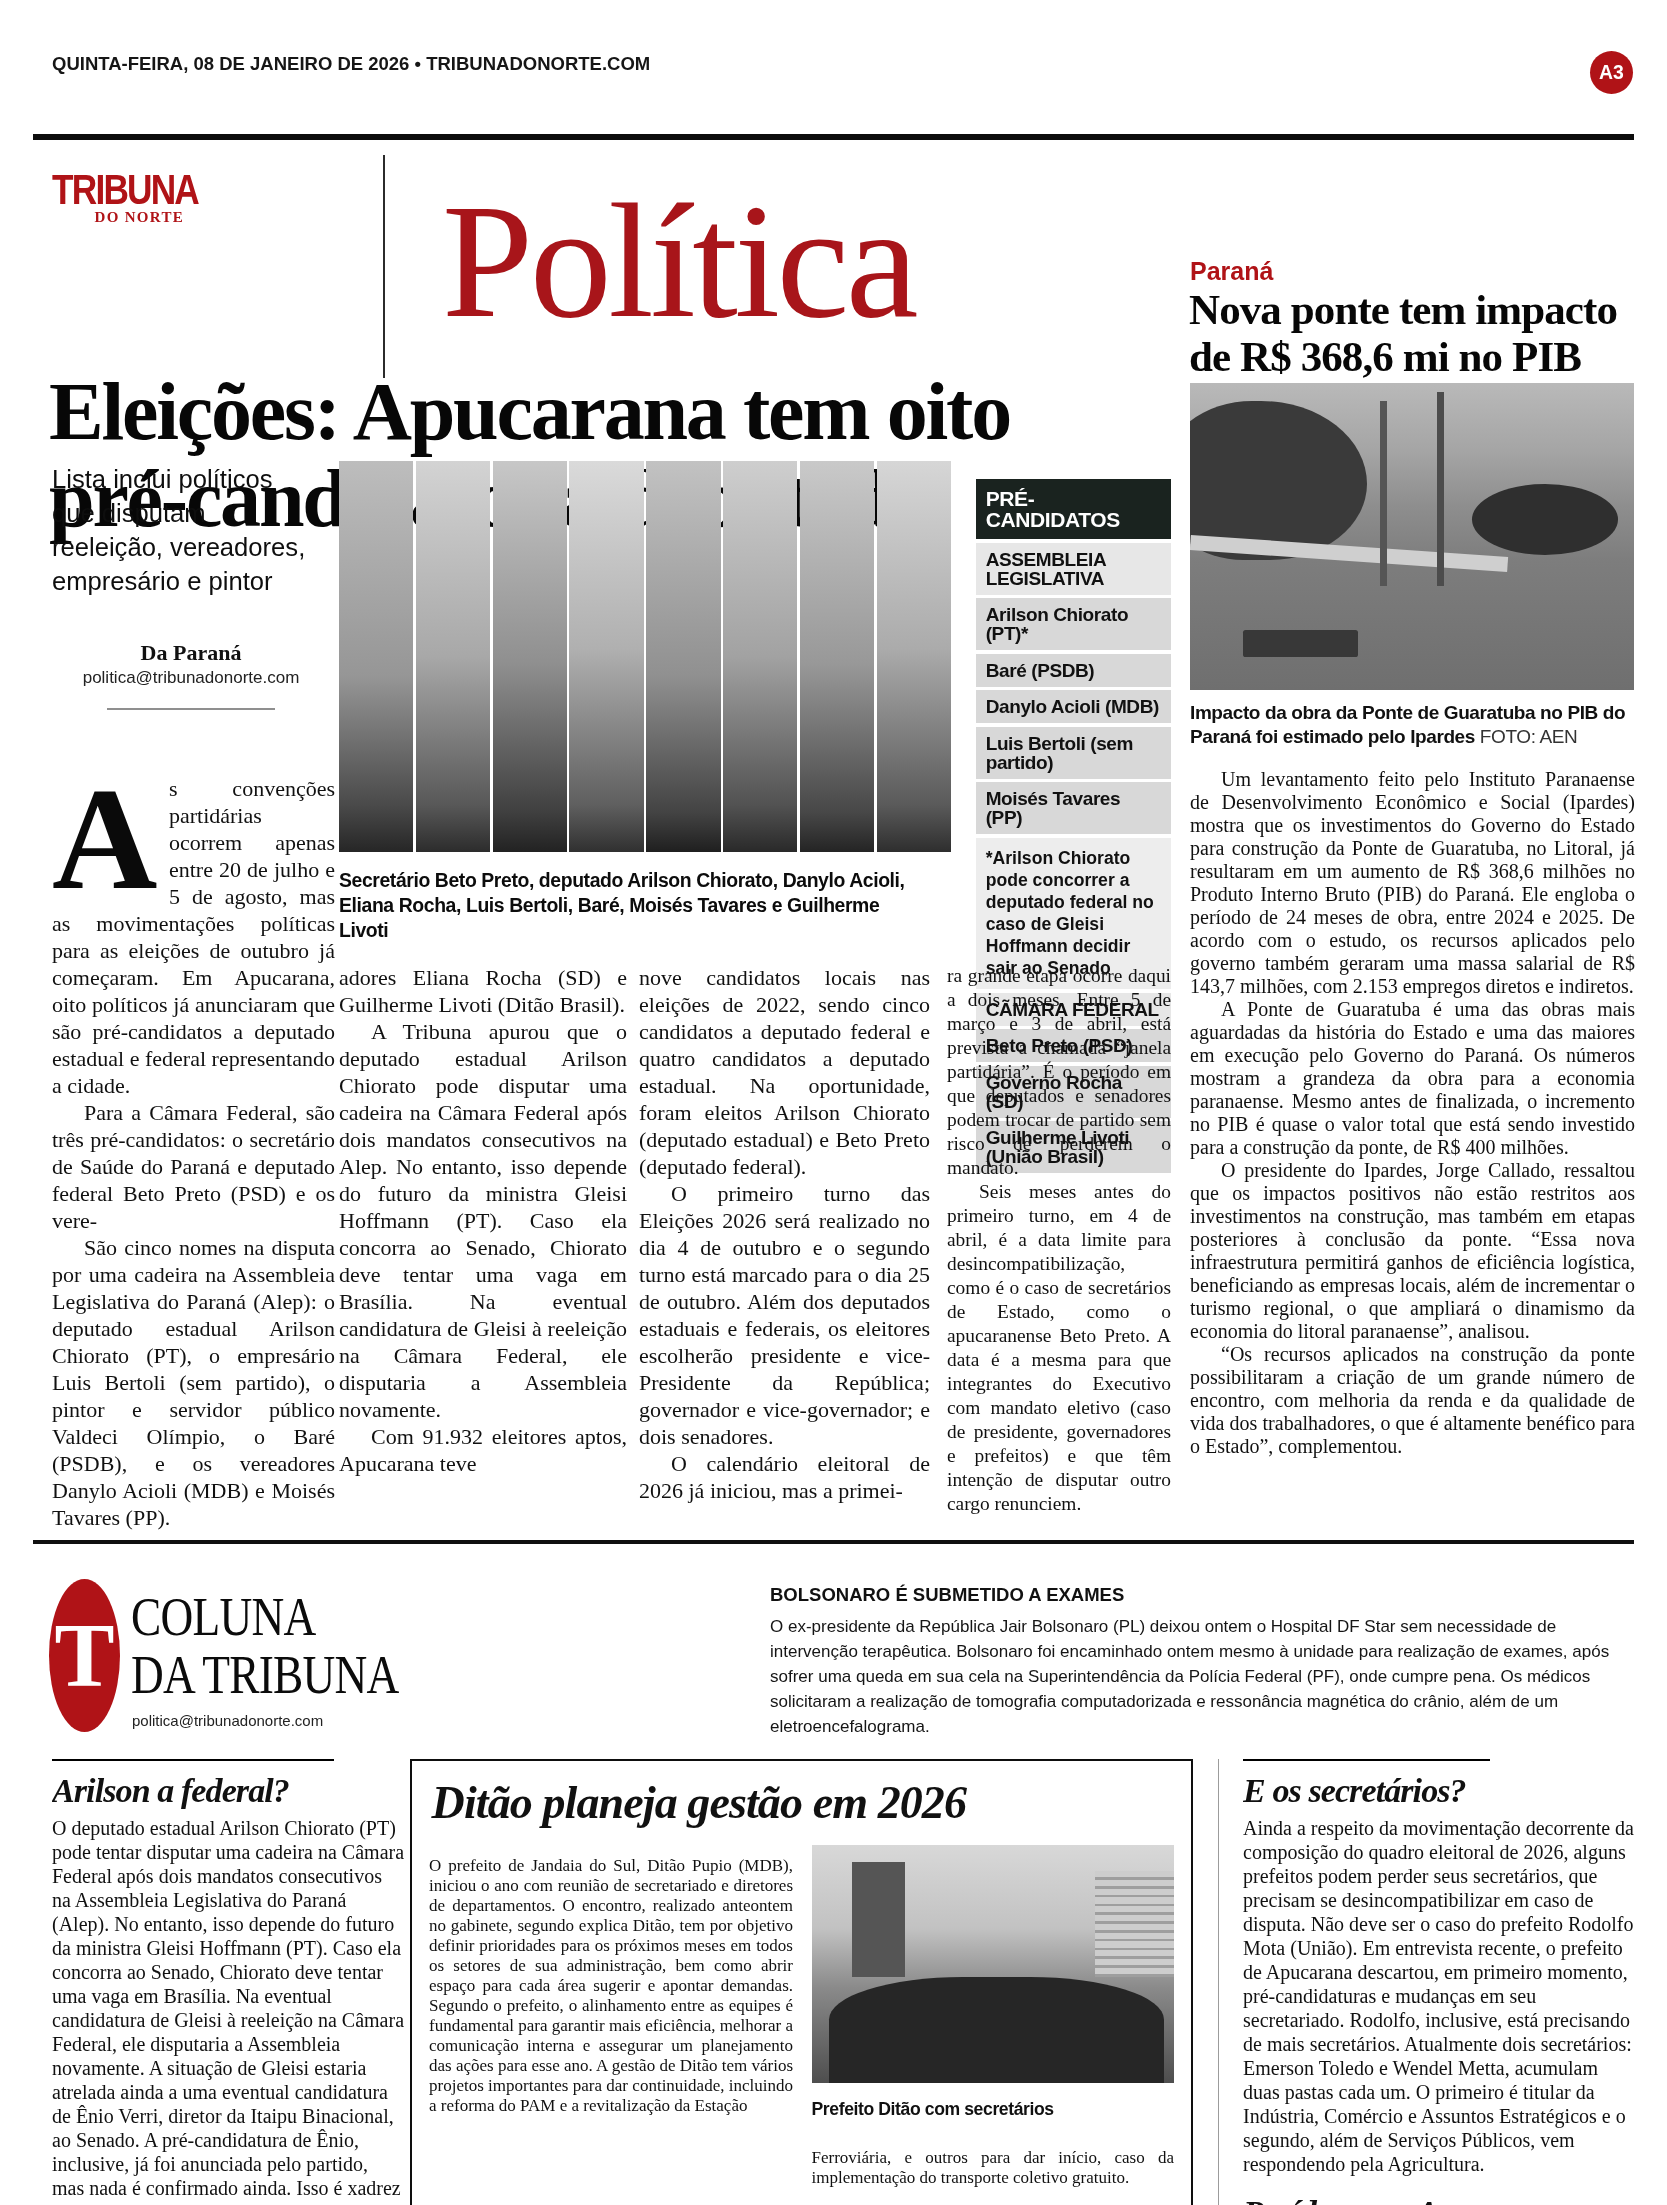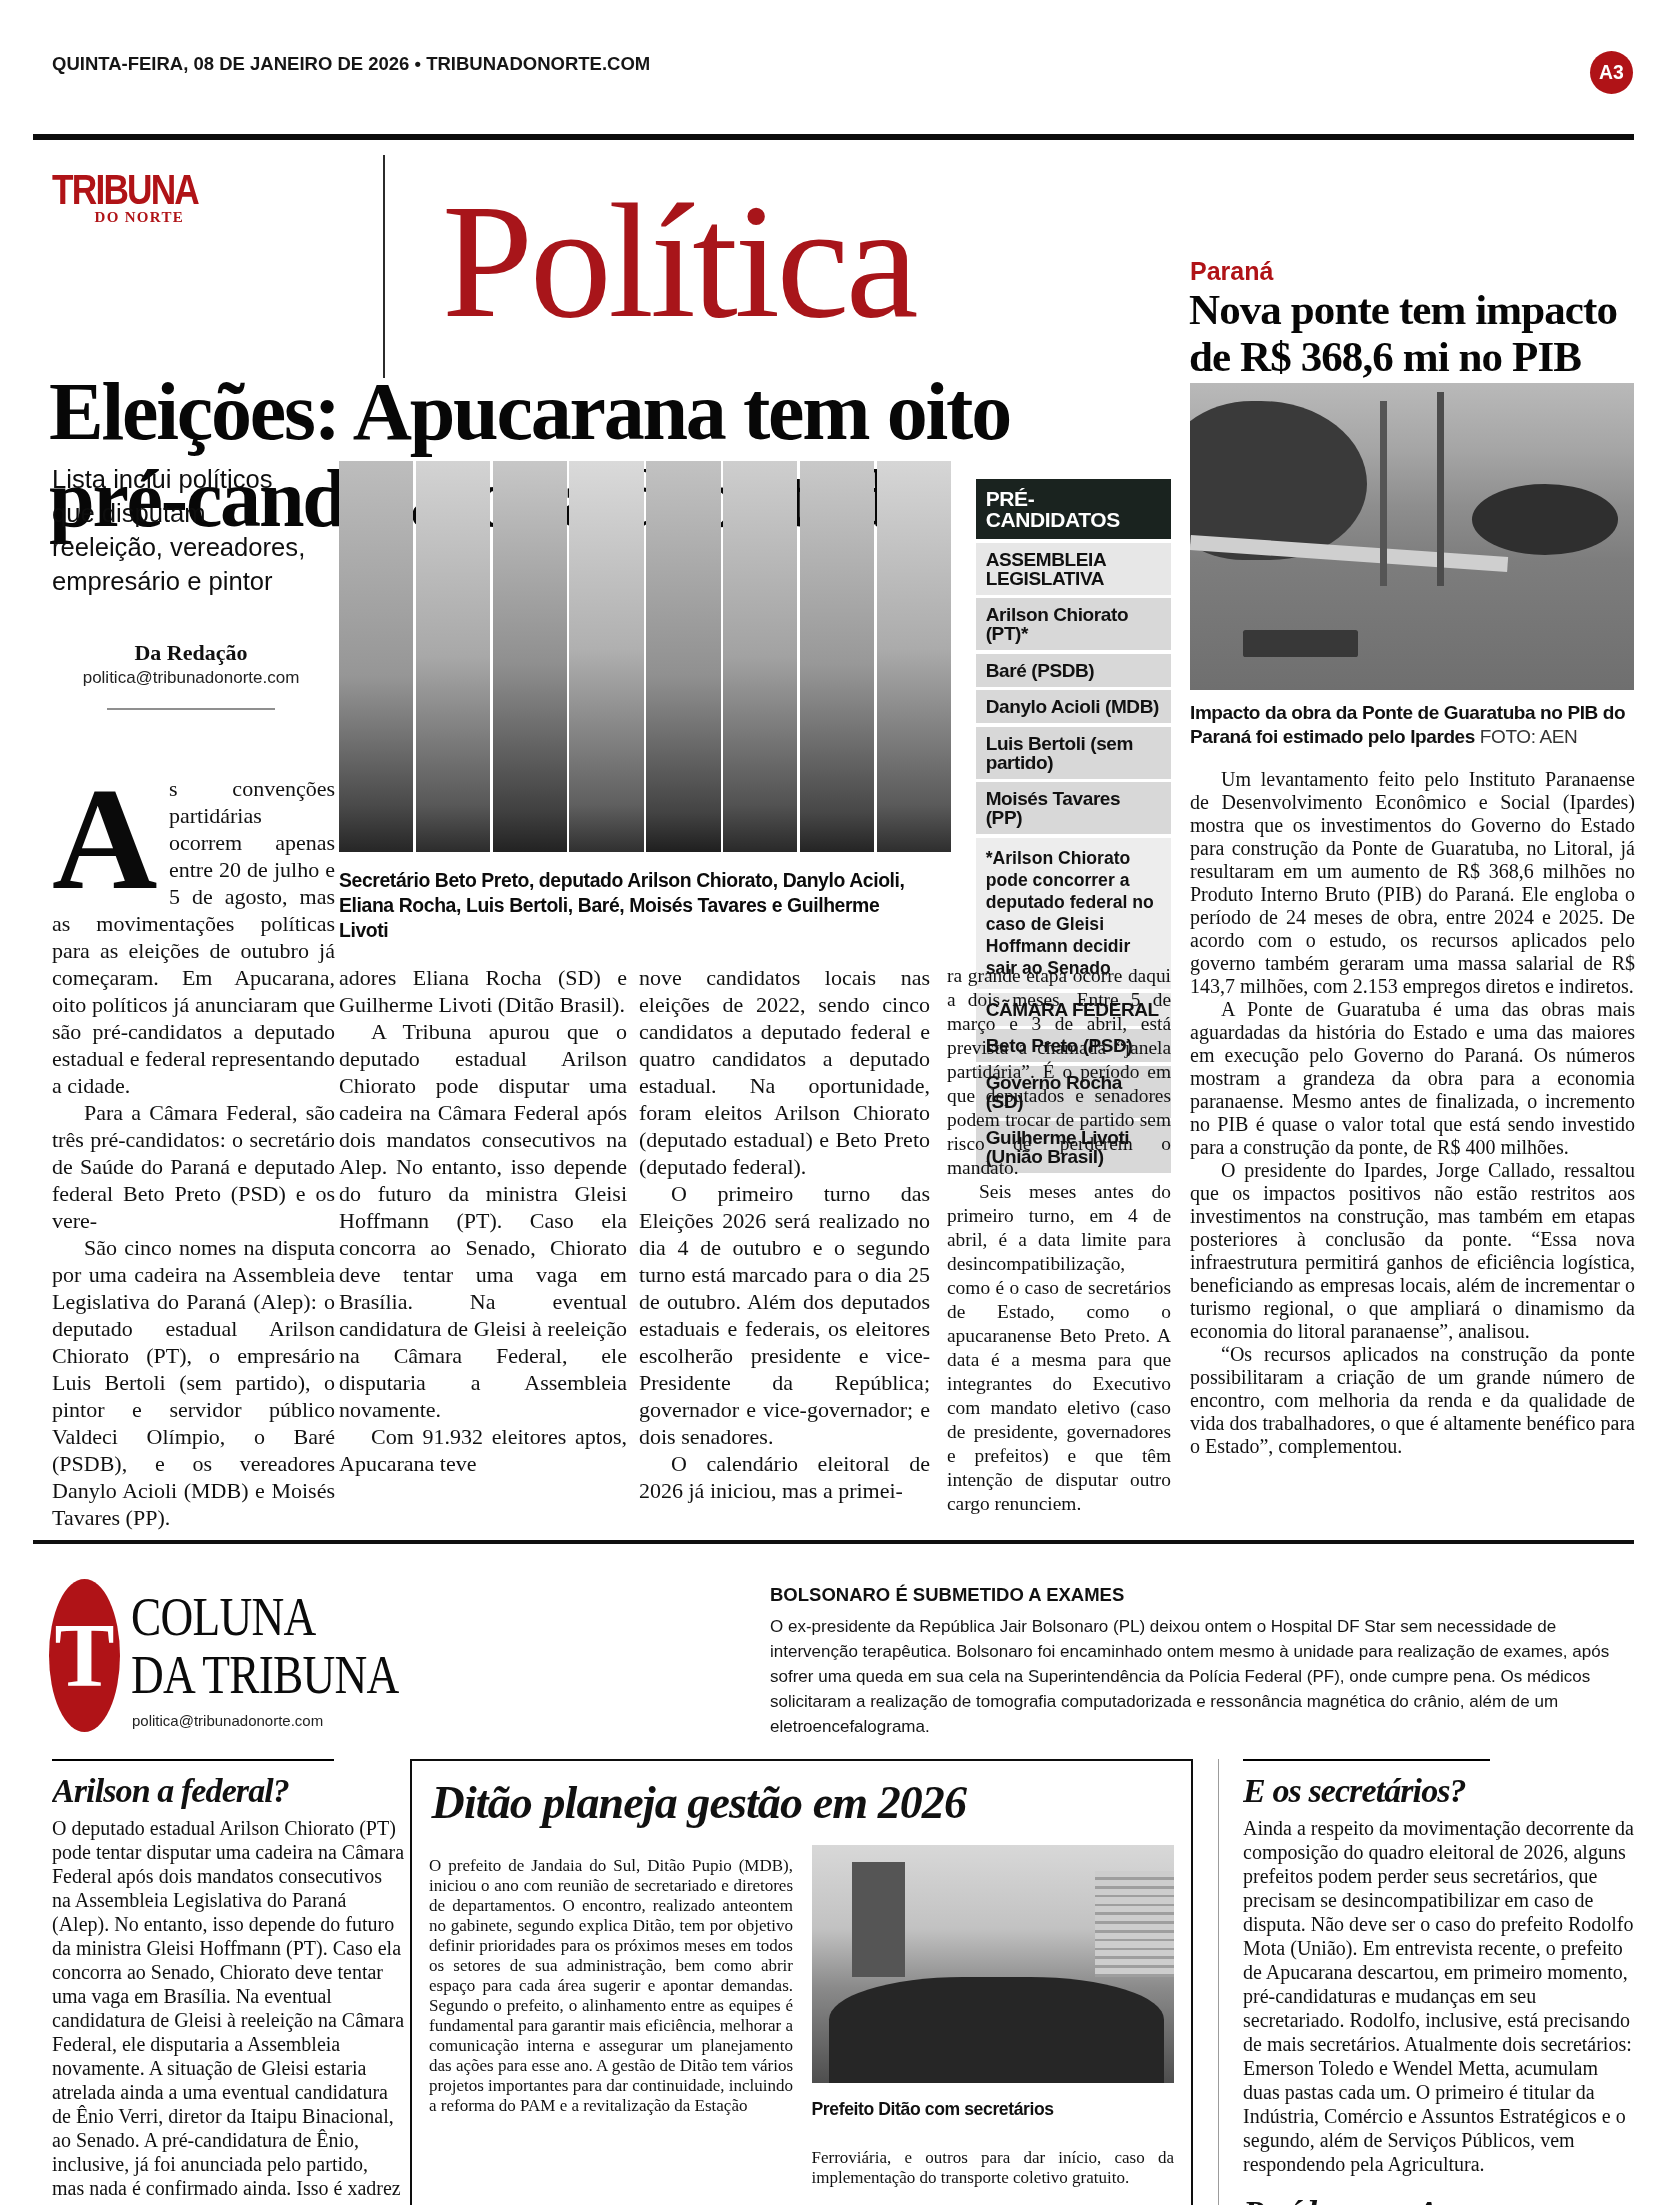--- a/index.html
+++ b/index.html
@@ -131,21 +131,21 @@
   </div>
   <div id="mast-vrule" class="abs"></div>
   <div id="section-title" class="abs" style="color:#a8151a;">Política</div>
 
   <div id="headline" class="abs">
     <div>Eleições: Apucarana tem oito</div>
     <div>pré-candidatos a deputado</div>
   </div>
   <div id="standfirst" class="abs">Lista inclui políticos que disputam reeleição, vereadores, empresário e pintor</div>
   <div id="byline" class="abs">
-    <div class="name">Da Redação</div>
+    <div class="name">Da Paraná</div>
     <div class="mail">politica@tribunadonorte.com</div>
     <div class="brule"></div>
   </div>
 
   <div id="strip" class="abs">
     <div class="ph g1"></div>
     <div class="ph g2"></div>
     <div class="ph g3"></div>
     <div class="ph g4"></div>
     <div class="ph g5"></div>

